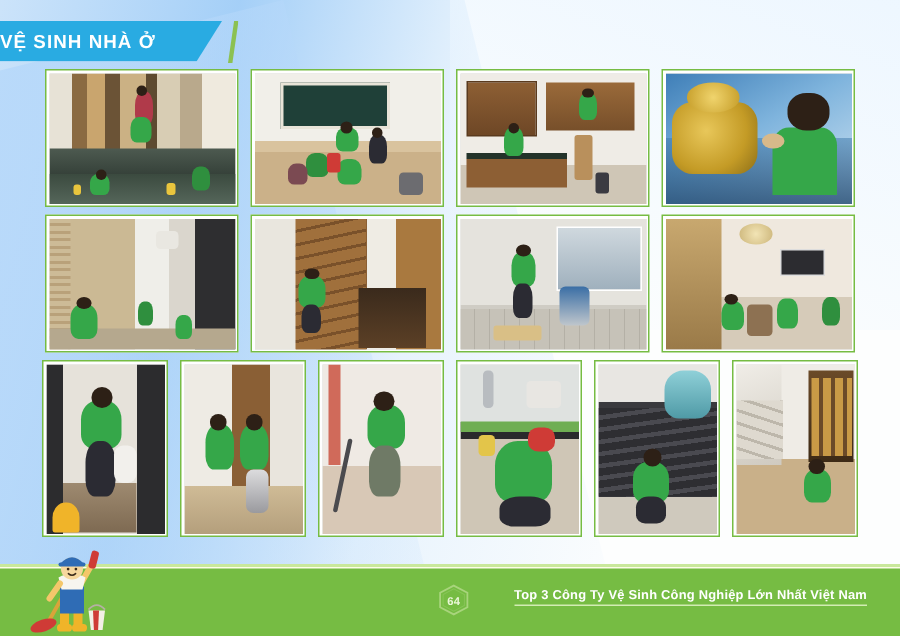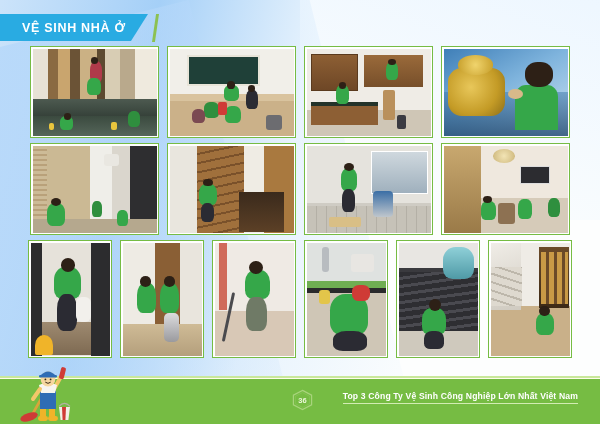--- a/index.html
+++ b/index.html
@@ -47,21 +47,21 @@
   
   .header{position:absolute;left:0;top:14px;height:27px;z-index:6;}
   .header-banner{
     position:absolute;left:0;top:0;height:27px;width:148px;
     background:#29abe2;
     clip-path:polygon(0 0, 148px 0, 131px 27px, 0 27px);
     display:flex;align-items:center;
   }
   .header-title{
     color:#ffffff;font-size:12.5px;font-weight:bold;
-    letter-spacing:.7px;padding-left:22px;white-space:nowrap;
+    letter-spacing:.7px;white-space:nowrap;
     font-family:"Liberation Sans",sans-serif;
   }
   .header-slash{
     position:absolute;left:152px;top:0px;width:7px;height:28px;
     background:#8cc152;
     clip-path:polygon(58% 0,100% 0,42% 100%,0 100%);
   }
 
   
   .grid{position:absolute;left:0;top:46px;width:600px;z-index:5;}
@@ -393,21 +393,21 @@
         <path d="M43 43.4 q5.5 -6 11 0" stroke="#b5b0a4" stroke-width="1.3" fill="none"></path>
       </svg>
     </div>
 
 
     <div class="page-badge">
       <svg viewBox="0 0 23 22" width="23" height="22" aria-hidden="true">
         <path d="M11.5 1.4 L20.6 6.2 L20.6 15.8 L11.5 20.6 L2.4 15.8 L2.4 6.2 Z" fill="none" stroke="#a8d47c" stroke-width="1.2"></path>
         <path d="M11.5 3.6 L18.6 7.3 L18.6 14.7 L11.5 18.4 L4.4 14.7 L4.4 7.3 Z" fill="none" stroke="#8fc95f" stroke-width=".7" opacity=".7"></path>
       </svg>
-      <div class="page-num">36</div>
+      <div class="page-num">64</div>
     </div>
 
     <div class="footer-right">
       <div class="footer-right-text">Top 3 Công Ty Vệ Sinh Công Nghiệp Lớn Nhất Việt Nam</div>
       <div class="footer-right-rule"></div>
     </div>
   </div>
 
 </div>
 

